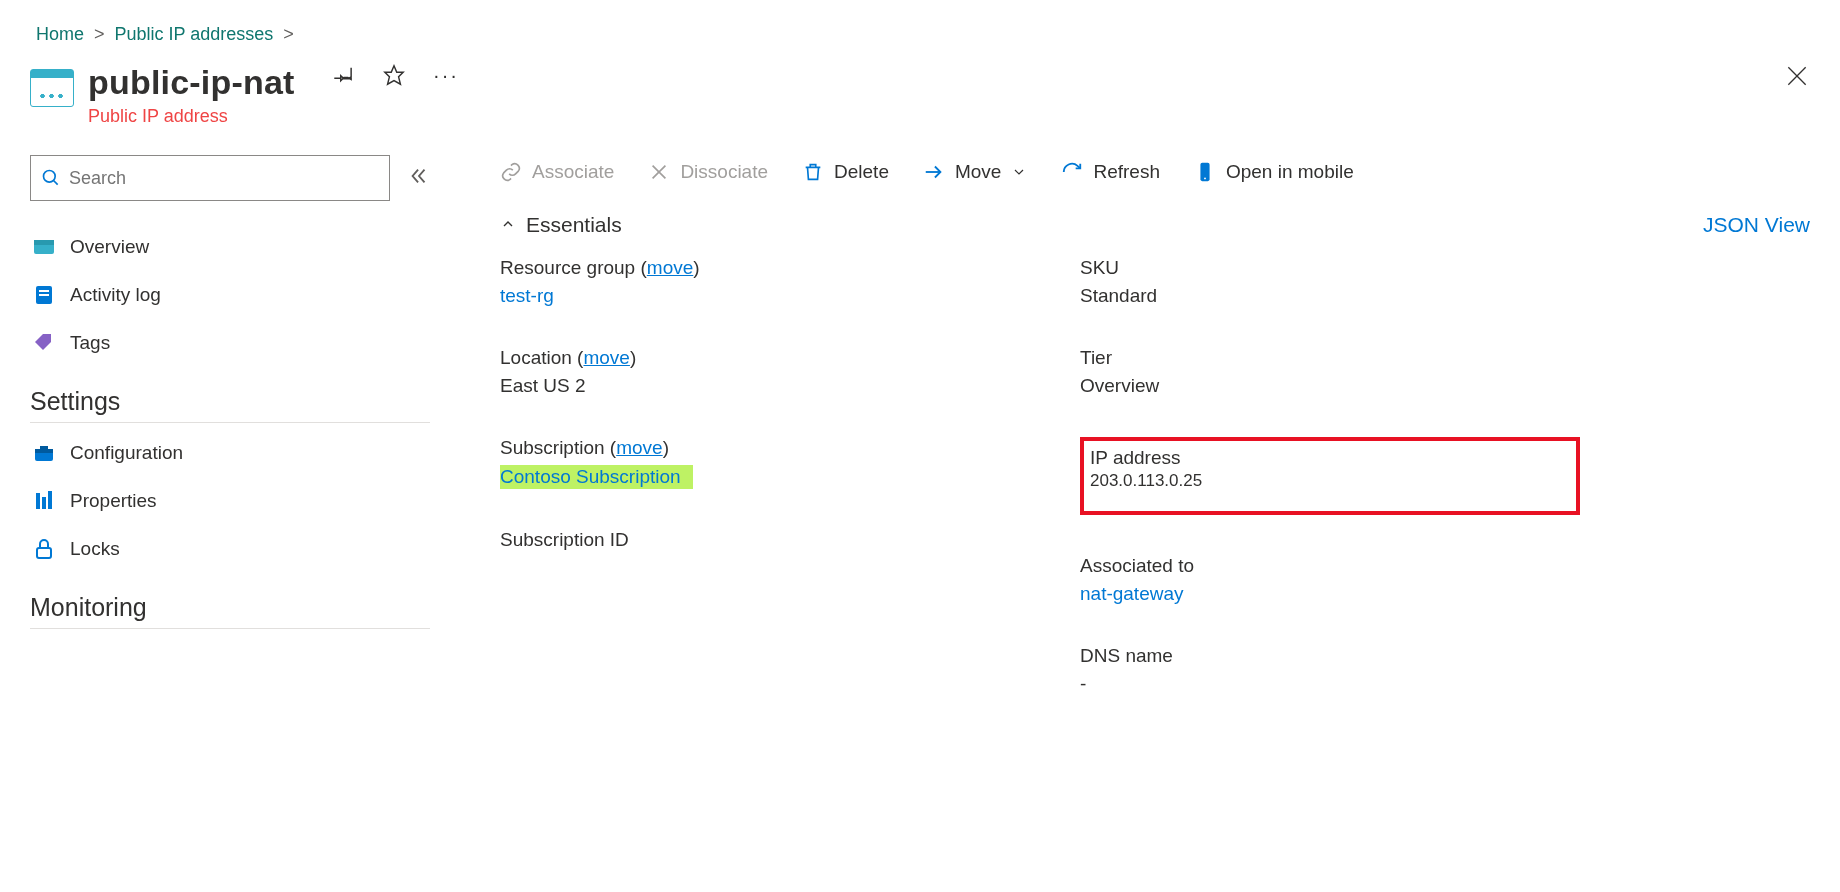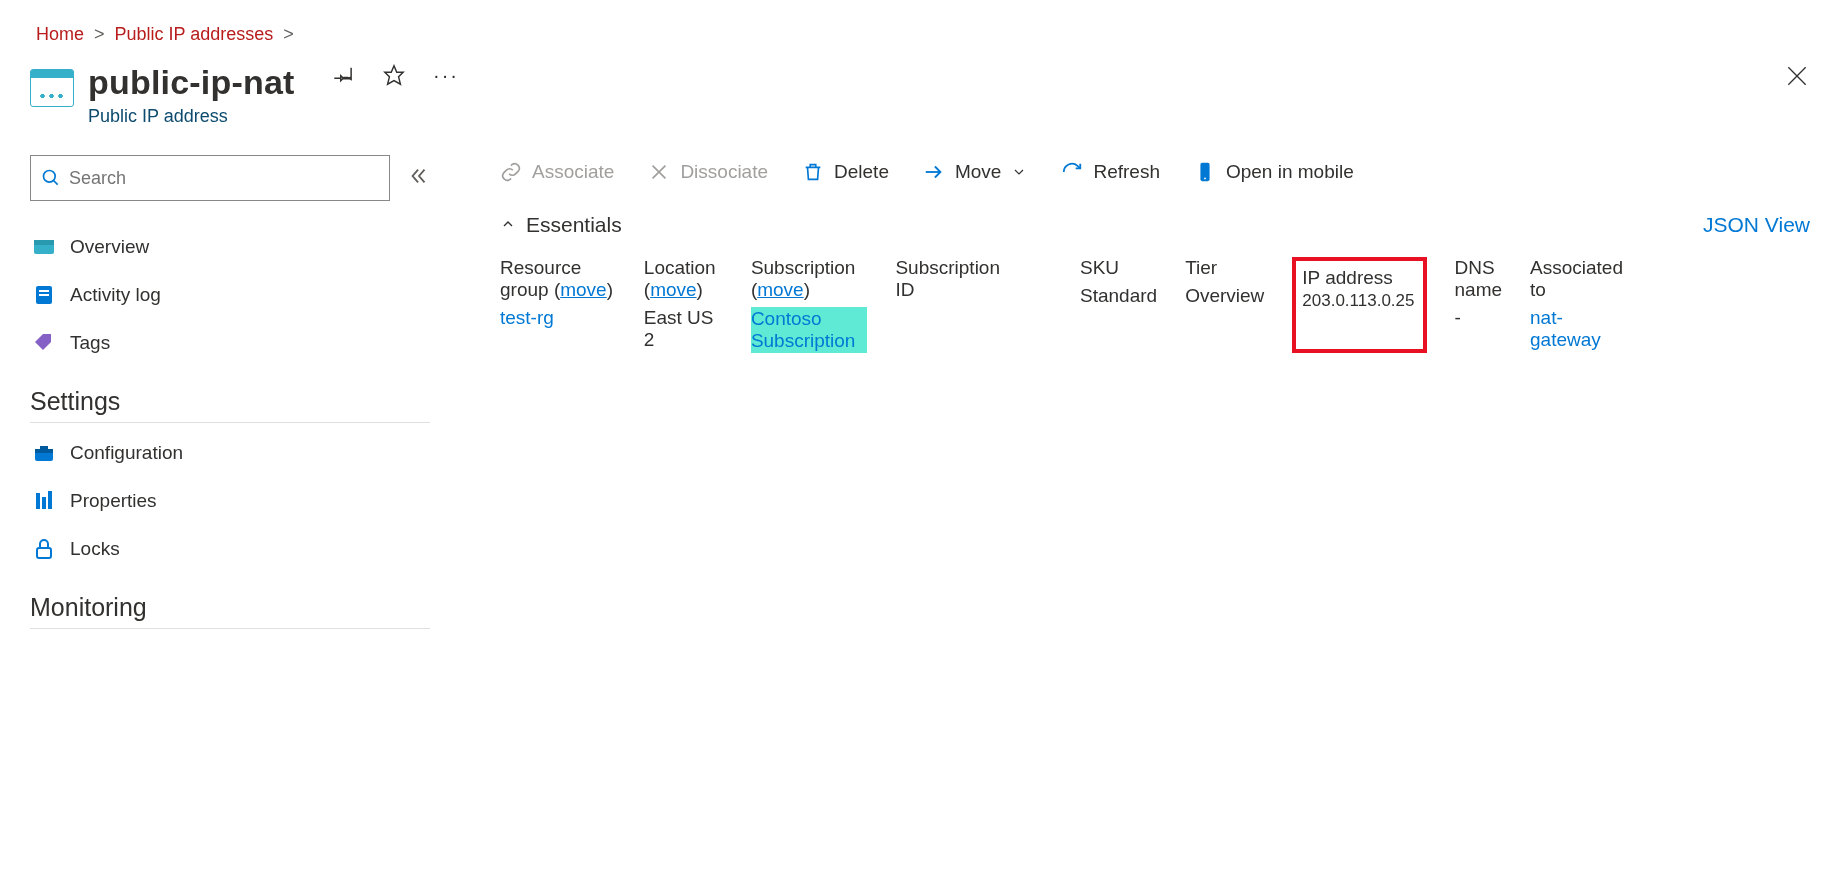--- a/index.html
+++ b/index.html
@@ -8,40 +8,40 @@
       background: #fff;
       color: #323130;
       font-size: 16px;
       padding: 20px 30px;
     }
     a { color: #0078d4; text-decoration: none; }
     a.underline { text-decoration: underline; }
 
     
     .breadcrumb { font-size: 18px; padding: 4px 0 18px 6px; display: flex; align-items: center; gap: 10px; }
-    .breadcrumb .crumb { color: #b91c1c; cursor: pointer; }
+    .breadcrumb .crumb { color: #0f766e; cursor: pointer; }
     .breadcrumb .chev { color: #605e5c; }
 
     
     .header-row { display: flex; align-items: flex-start; }
     .res-icon {
       width: 44px; height: 38px; margin-right: 14px; margin-top: 6px;
       border-radius: 3px; position: relative;
       background: linear-gradient(#36b0c9 0 22%, #fff 22% 100%);
       border: 1px solid #36b0c9;
     }
     .res-icon::after{
       content:""; position:absolute; left:7px; bottom:6px; width:28px; height:8px;
       background: radial-gradient(circle,#36b0c9 2px,transparent 2.5px) left/9px 8px repeat-x;
     }
     .title-block { flex: 0 0 auto; }
     .title { font-size: 34px; font-weight: 700; letter-spacing: .2px; display:inline-block;}
     .title-actions { display:inline-flex; gap: 28px; margin-left: 34px; vertical-align: 8px; color:#323130;}
     .title-actions svg, .title-actions .dots { width:22px; height:22px; cursor:pointer; }
-    .subtitle { font-size: 18px; color:#0c4a6e; margin-top: 4px; }
+    .subtitle { font-size: 18px; color:#ef4444; margin-top: 4px; }
     .close-x { margin-left:auto; cursor:pointer; color:#323130; }
     .close-x svg{width:26px;height:26px;}
 
     
     .columns { display:flex; margin-top: 28px; }
     .sidebar { width: 400px; flex:0 0 400px; }
     .main { flex:1; padding-left: 70px; }
 
     
     .search-row{ display:flex; align-items:center; gap:18px; margin-bottom:22px;}
@@ -61,29 +61,29 @@
     .tb-item{ display:flex; align-items:center; gap:10px; cursor:pointer;}
     .tb-item.disabled{ color:#a19f9d; cursor:default;}
     .tb-item svg{width:22px;height:22px;}
 
     
     .essentials-head{ display:flex; align-items:center; font-size:21px; margin-bottom:20px;}
     .essentials-head .chev{ margin-right:10px; }
     .json-view{ margin-left:auto; color:#0078d4; cursor:pointer;}
 
     .ess-grid{ display:flex; gap:80px;}
-    .ess-col{ flex:1; display:flex; gap:28px; max-width:500px;}
+    .ess-col{ flex:1; display:flex; flex-direction:column; gap:40px; max-width:500px;}
     .ess-label{ font-size:19px; color:#323130; margin-bottom:6px;}
     .ess-val{ font-size:19px;}
     .ess-val.link{ color:#0078d4; cursor:pointer;}
     .highlight-box{ border:4px solid #e81123; padding:6px 8px 20px 6px; display:inline-block;}
     .highlight-box .ess-label{margin-bottom:2px;}
     .highlight-box .ess-val{font-size:17px;}
 
-    .sub-hl{ background:#5eead4; display:inline-block; padding:1px 12px 1px 0;}
+    .sub-hl{ background:#bef264; display:inline-block; padding:1px 12px 1px 0;}
   </style>
 </head>
 <body>
 
 <div class="breadcrumb">
   <span class="crumb">Home</span>
   <span class="chev">&gt;</span>
   <span class="crumb">Public IP addresses</span>
   <span class="chev">&gt;</span>
 </div>
@@ -281,23 +281,23 @@
         </div>
         <div>
           <div class="ess-label">Tier</div>
           <div class="ess-val">Overview</div>
         </div>
         <div class="highlight-box">
           <div class="ess-label">IP address</div>
           <div class="ess-val">203.0.113.0.25</div>
         </div>
         <div>
+          <div class="ess-label">Associated to</div>
+          <div class="ess-val link">nat-gateway</div>
+        </div>
+        <div>
           <div class="ess-label">DNS name</div>
           <div class="ess-val">-</div>
         </div>
-        <div>
-          <div class="ess-label">Associated to</div>
-          <div class="ess-val link">nat-gateway</div>
-        </div>
       </div>
     </div>
   </div>
 </div>
 
 </body></html>

